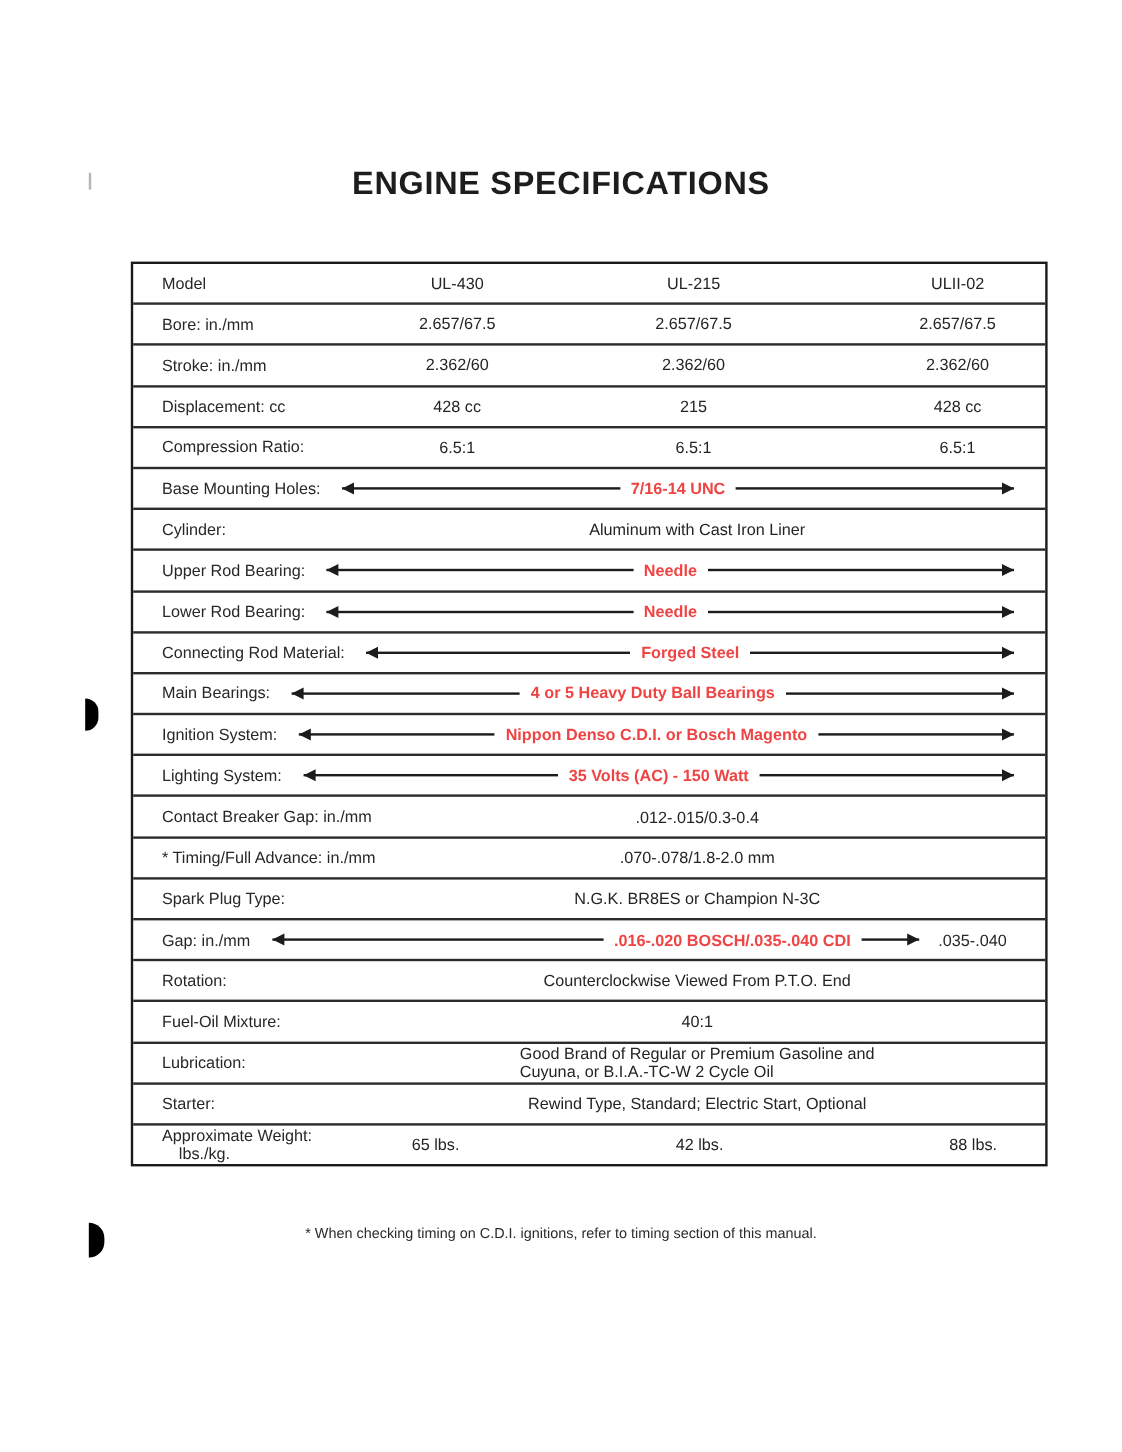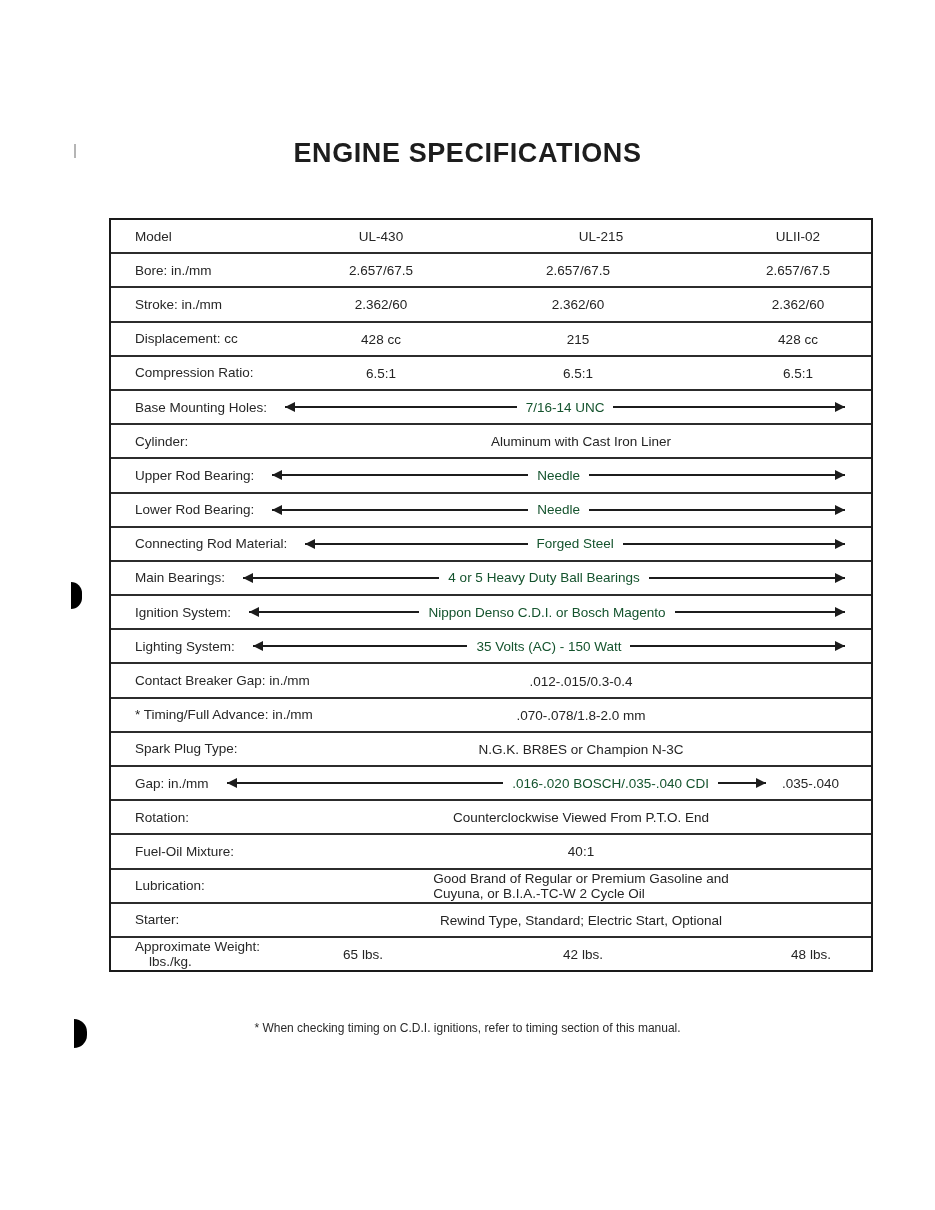--- a/index.html
+++ b/index.html
@@ -50,21 +50,21 @@
     transform:translate(-50%,-50%);
     white-space:nowrap; text-align:left; color:#242424;
   }
   .centerval .vline { line-height:15.5px; }
 
   .arrow-zone {
     flex:1; display:flex; align-items:center;
     margin-left:18px; margin-right:26px;
     min-width:0;
   }
-  .atext { padding:0 9px; white-space:nowrap; color:#14532d; }
+  .atext { padding:0 9px; white-space:nowrap; color:#ef4444;font-weight:bold; }
   .aline { position:relative; height:2px; background:#1c1c1c; flex:1; min-width:18px; }
   .aline.left::before {
     content:""; position:absolute; left:0; top:50%;
     transform:translateY(-50%);
     border-top:5px solid transparent; border-bottom:5px solid transparent;
     border-right:10px solid #1c1c1c;
   }
   .aline.right::after {
     content:""; position:absolute; right:0; top:50%;
     transform:translateY(-50%);
@@ -92,21 +92,21 @@
 <body>
 
 <div class="page">
   <span class="tick-mark"></span>
   <div class="title">ENGINE SPECIFICATIONS</div>
 
   <div class="spec-table">
       <div class="row cols">
         <div class="label">Model</div>
         <span class="cval" style="left: 270px;">UL-430</span>
-        <span class="cval" style="left: 490px;">UL-215</span>
+        <span class="cval" style="left: 467px;">UL-215</span>
         <span class="cval" style="left: 687px;">ULII-02</span>
       </div>
       <div class="row cols">
         <div class="label">Bore: in./mm</div>
         <span class="cval" style="left: 270px;">2.657/67.5</span>
         <span class="cval" style="left: 467px;">2.657/67.5</span>
         <span class="cval" style="left: 687px;">2.657/67.5</span>
       </div>
       <div class="row cols">
         <div class="label">Stroke: in./mm</div>
@@ -226,21 +226,21 @@
         <div class="label">Starter:</div>
         <div class="centerval">Rewind Type, Standard; Electric Start, Optional</div>
       </div>
       <div class="row cols2">
         <div class="label">
           <div class="lab-line">Approximate Weight:</div>
           <div class="lab-line indent">lbs./kg.</div>
         </div>
         <span class="cval" style="left: 252px; text-align: right;">65 lbs.</span>
         <span class="cval" style="left: 472px;">42 lbs.</span>
-        <span class="cval" style="left: 700px;">48 lbs.</span>
+        <span class="cval" style="left: 700px;">88 lbs.</span>
       </div>
     </div>
 
   <div class="footnote">* When checking timing on C.D.I. ignitions, refer to timing section of this manual.</div>
 
   <span class="binder-mark mark-1"></span>
   <span class="binder-mark mark-2"></span>
 </div>
 
 </body></html>

